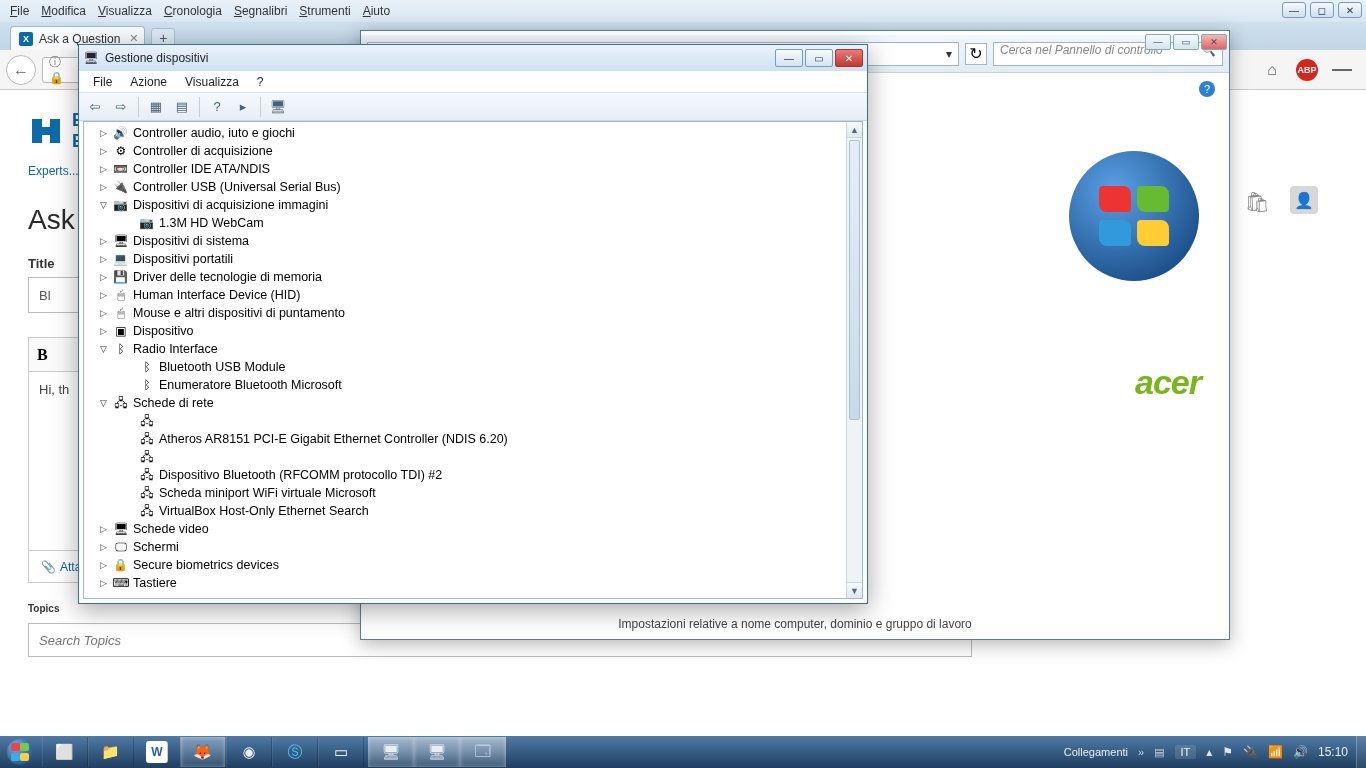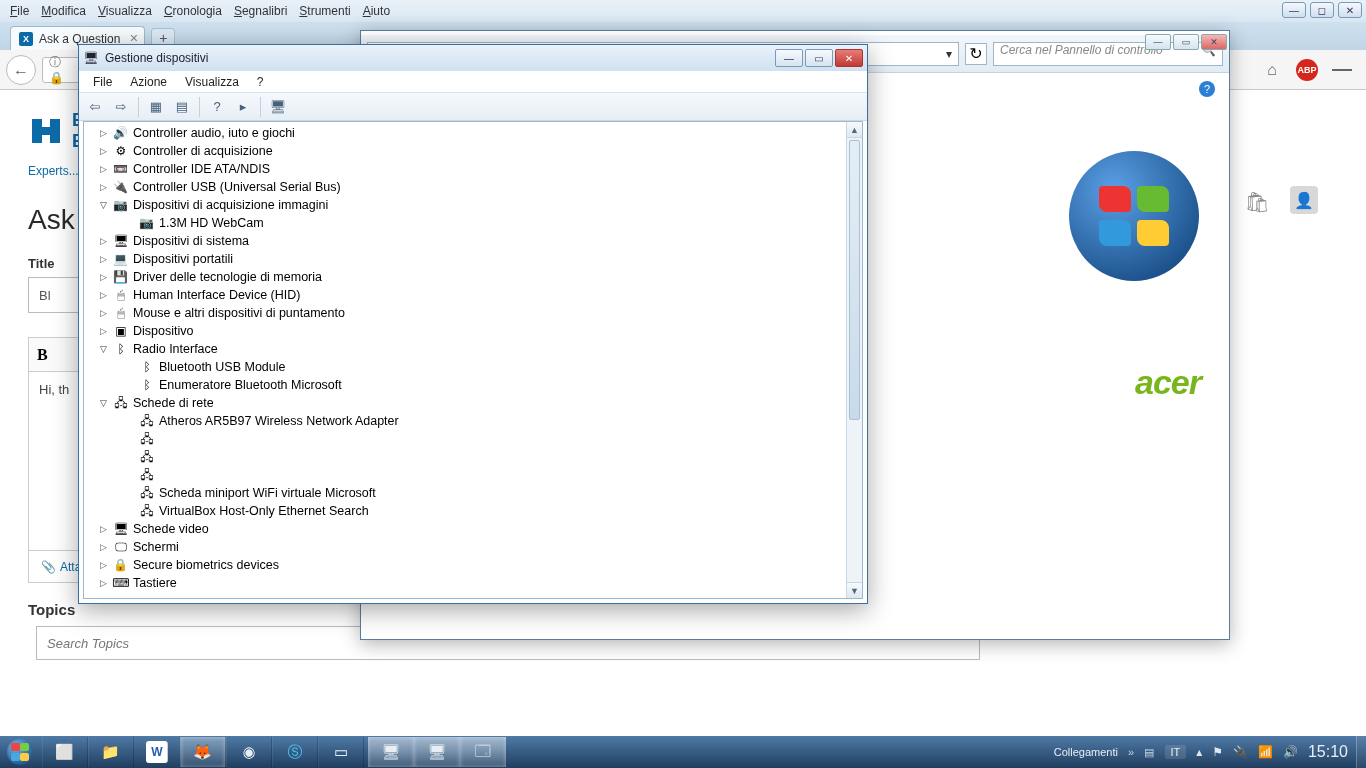--- a/index.html
+++ b/index.html
@@ -32,23 +32,23 @@
 .logo-area { display:flex; align-items:center; gap:8px; color:#0d6aa8; font-weight:bold; font-size:18px;}
 .logo-mark { width:36px; height:36px; }
 .breadcrumb-page { margin-top:12px; font-size:12px; color:#0d6aa8; }
 .ask-title { font-size:28px; color:#2a2a2a; margin-top:26px; font-weight:300;}
 .field-label { font-size:13px; font-weight:bold; color:#333; margin-top:20px; }
 .title-input { width: 100%; height:36px; border:1px solid #bcbcbc; padding:0 10px; font-size:13px; color:#555; margin-top:6px;}
 .rte-toolbar { margin-top:24px; height:34px; border:1px solid #ccc; border-bottom:none; background:#fafafa; display:flex; align-items:center; padding:0 8px;}
 .rte-body { height:180px; border:1px solid #ccc; padding:10px; font-size:13px; color:#444;}
 .attach-bar { height:32px; border:1px solid #ccc; border-top:none; display:flex; align-items:center; padding:0 12px; font-size:12px; color:#0d6aa8;}
 .topics-row { margin-top:18px; display:flex; align-items:center; justify-content:space-between;}
-.topics-label { font-size:15px; font-weight:bold; color:#333;}
+.topics-label { font-size:10px; font-weight:bold; color:#333;}
 .proposed { font-size:12px; font-style:italic; color:#888; display:flex; align-items:center; gap:4px;}
-.search-topics { width:100%; height:34px; border:1px solid #bcbcbc; padding:0 10px; font-size:13px; color:#999; margin-top:8px; font-style:italic;margin-left:8px;}
+.search-topics { width:100%; height:34px; border:1px solid #bcbcbc; padding:0 10px; font-size:13px; color:#999; margin-top:8px; font-style:italic;}
 
 .shop-icon { position:absolute; top:100px; right:96px; color:#888; font-size:20px;}
 .avatar { position:absolute; top:96px; right:48px; width:28px; height:28px; border-radius:4px; background:#d8d8d8; display:flex; align-items:center; justify-content:center; color:#aaa;}
 
 
 .cp-window { position:absolute; top:30px; left:360px; width:870px; height:610px; background:#fff; border:1px solid #5a7ca0; box-shadow:0 4px 18px rgba(0,0,0,.3); }
 .cp-titlebar { position:absolute; top:0; right:0; height:22px; display:flex; align-items:center; gap:2px; padding:2px;}
 .cp-titlebar .wbtn { width:26px; height:16px; border:1px solid #8aa; background:linear-gradient(#f6fafe,#d5e4ef); border-radius:2px; display:flex; align-items:center; justify-content:center; font-size:9px; color:#446;}
 .cp-titlebar .wbtn.close { background:linear-gradient(#f3b9b6,#d66);}
 .cp-nav { height:38px; margin-top:4px; background:linear-gradient(#f1f6fb,#e2ecf4); border-bottom:1px solid #c6d4df; display:flex; align-items:center; padding:0 6px; gap:6px;}
@@ -99,21 +99,21 @@
 .start-orb { width:26px; height:26px; border-radius:13px; background:radial-gradient(circle at 35% 30%,#6ab1f0,#0a3a70); position:relative;}
 .start-orb .q { position:absolute; width:9px; height:8px; border-radius:2px;}
 .start-orb .q1{background:#e44; top:4px; left:4px;} .start-orb .q2{background:#7c4; top:4px; right:4px;} .start-orb .q3{background:#4ad; bottom:4px; left:4px;} .start-orb .q4{background:#fc4; bottom:4px; right:4px;}
 .tb-items { display:flex; align-items:center; height:100%; gap:0; margin-left:2px;}
 .tb-btn { width:46px; height:30px; display:flex; align-items:center; justify-content:center; font-size:15px; color:#e8eef4; border-left:1px solid rgba(255,255,255,.08); border-right:1px solid rgba(0,0,0,.2);}
 .tb-btn.active { background:linear-gradient(rgba(255,255,255,.3),rgba(255,255,255,.08)); box-shadow:inset 0 0 4px rgba(255,255,255,.4);}
 .tb-group { display:flex; height:30px; background:linear-gradient(rgba(255,255,255,.25),rgba(255,255,255,.05)); margin-left:4px;}
 .tb-group .tb-btn{ border:none;}
 .tray { margin-left:auto; display:flex; align-items:center; gap:10px; padding:0 8px; color:#e8eef4; font-size:11px;}
 .tray .lang { background:rgba(255,255,255,.12); padding:1px 6px; border-radius:2px;}
-.tray .clock { font-size:16px;}
+.tray .clock { font-size:12px;}
 .tray-icn { font-size:12px; opacity:.95;}
 .showdesktop { width:10px; height:32px; border-left:1px solid rgba(255,255,255,.25); background:rgba(255,255,255,.06);}
 </style>
 </head>
 <body>
 
 <div class="firefox-menubar">
   <span><u>F</u>ile</span>
   <span><u>M</u>odifica</span>
   <span><u>V</u>isualizza</span>
@@ -214,20 +214,21 @@
       <div>diritti riservati.</div>
       <div style="margin-top:24px;"><span class="cp-link">di Windows 7</span></div>
       <div style="margin-top:130px;"><span class="cp-link">oni Windows</span></div>
       <div>2450M CPU @ 2.50GHz   2.50 GHz</div>
       <div>zzabile)</div>
       <div>64 bit</div>
       <div>o tocco disponibile per questo schermo</div>
     </div>
     <div class="acer">acer</div>
   </div>
+  <div class="cp-footer-text">Impostazioni relative a nome computer, dominio e gruppo di lavoro</div>
 </div>
 
 <div class="dm-window">
   <div class="dm-titlebar">
     <span class="dm-title-icon">🖥</span>
     <span>Gestione dispositivi</span>
     <div class="dm-winbtns">
       <div class="wb">—</div>
       <div class="wb">▭</div>
       <div class="wb close">✕</div>
@@ -329,33 +330,34 @@
           <span>Enumeratore Bluetooth Microsoft</span>
         </div>
         <div class="node lvl1">
           <span class="exp open"></span>
           <span class="nicon">🖧</span>
           <span>Schede di rete</span>
         </div>
         <div class="node lvl2">
           <span class="exp none"></span>
           <span class="nicon">🖧</span>
-          <span>Atheros AR5B97 Wireless Network Adapter</span>
-        </div>
-        <div class="node lvl2">
-          <span class="exp none"></span>
-          <span class="nicon">🖧</span>
-        </div>
-        <div class="node lvl2">
-          <span class="exp none"></span>
-          <span class="nicon">🖧</span>
-        </div>
-        <div class="node lvl2">
-          <span class="exp none"></span>
-          <span class="nicon">🖧</span>
+        </div>
+        <div class="node lvl2">
+          <span class="exp none"></span>
+          <span class="nicon">🖧</span>
+          <span>Atheros AR8151 PCI-E Gigabit Ethernet Controller (NDIS 6.20)</span>
+        </div>
+        <div class="node lvl2">
+          <span class="exp none"></span>
+          <span class="nicon">🖧</span>
+        </div>
+        <div class="node lvl2">
+          <span class="exp none"></span>
+          <span class="nicon">🖧</span>
+          <span>Dispositivo Bluetooth (RFCOMM protocollo TDI) #2</span>
         </div>
         <div class="node lvl2">
           <span class="exp none"></span>
           <span class="nicon">🖧</span>
           <span>Scheda miniport WiFi virtuale Microsoft</span>
         </div>
         <div class="node lvl2">
           <span class="exp none"></span>
           <span class="nicon">🖧</span>
           <span>VirtualBox Host-Only Ethernet Search</span>

